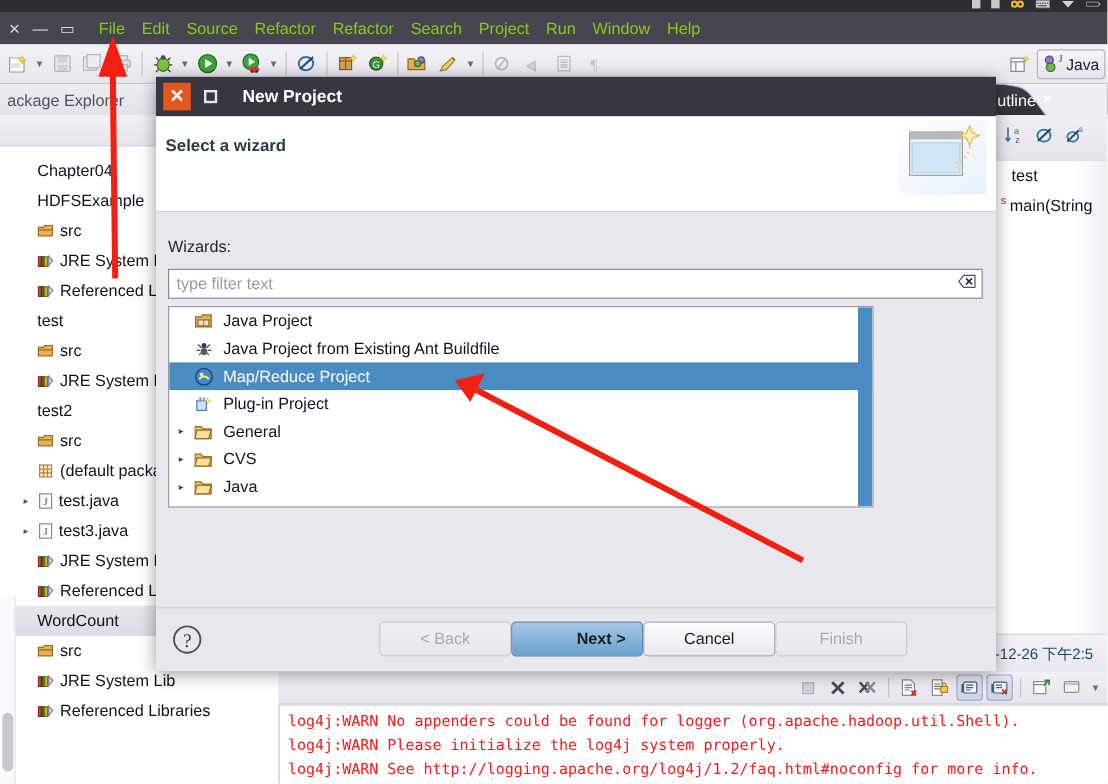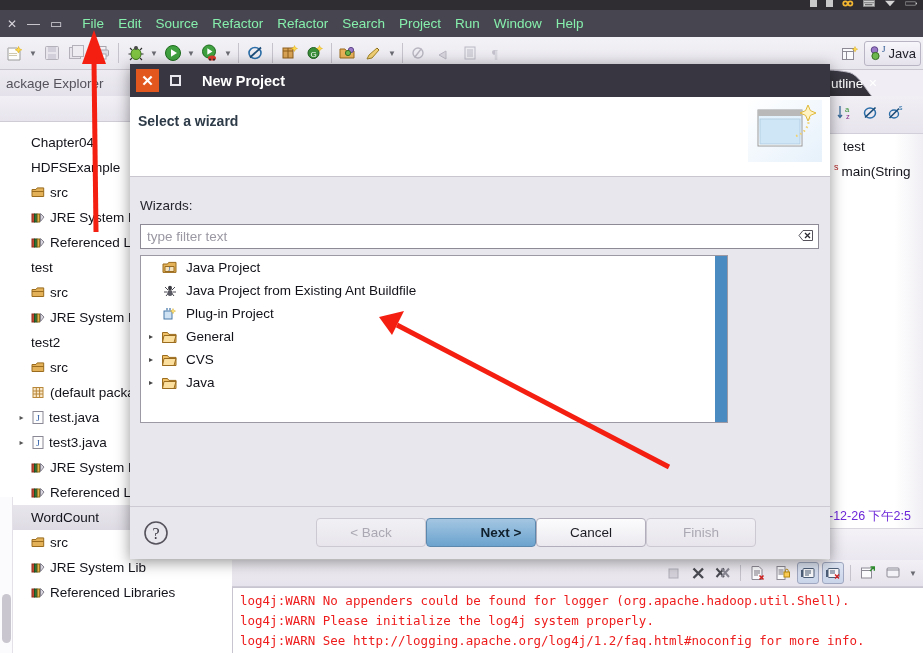--- a/index.html
+++ b/index.html
@@ -22,21 +22,21 @@
 
   
   .menubar {
     position: absolute; left: 0; top: 10px; width: 923px; height: 27px;
     background: #474550;
     display: flex; align-items: center; padding-left: 2px;
   }
   .win-ctl { color: #d8d5dc; font-size: 13px; padding: 0 5px; line-height: 1; }
   .win-ctl.x { font-size: 12px; }
   .menu-item {
-    color: #86efac; font-size: 13.5px; padding: 0 7px; white-space: nowrap;
+    color: #84cc16; font-size: 13.5px; padding: 0 7px; white-space: nowrap;
     line-height: 27px; height: 27px;
   }
   .menu-item.first { margin-left: 8px; }
 
   
   .toolbar {
     position: absolute; left: 0; top: 37px; width: 923px; height: 33px;
     background: linear-gradient(to bottom, #f3f2f6 0%, #e9e7ee 100%);
     border-bottom: 1px solid #c9c6cf;
     display: flex; align-items: center; padding-left: 2px;
@@ -156,21 +156,21 @@
     background: linear-gradient(to bottom,#dfe6f3,#c9d4e9); }
   .cn-sep { width: 1px; height: 16px; background: #c5c2cc; margin: 0 3px; }
   .console-body {
     position: absolute; left: 0; top: 27px; width: 691px; height: 66px;
     background: #ffffff; border: 1px solid #c8c5d0; border-right: none; border-bottom: none;
     padding: 3px 0 0 7px;
     font-family: "DejaVu Sans Mono", monospace; font-size: 12.5px; color: #ee1c1c;
     line-height: 20px; overflow: hidden; white-space: nowrap;
   }
   .console-time {
-    position: absolute; left: 829px; top: 508px; font-size: 12.5px; color: #6d28d9; white-space: nowrap;
+    position: absolute; left: 829px; top: 537px; font-size: 12.5px; color: #0c4a6e; white-space: nowrap;
   }
   .ct-bar {
     position: absolute; left: 829px; top: 528px; width: 94px; height: 32px;
     background: linear-gradient(to bottom,#f4f2f7,#eae7f0);
     border-top: 1px solid #d9d6e0;
   }
 
   
   .dialog {
     position: absolute; left: 130px; top: 64px; width: 700px; height: 495px;
@@ -818,20 +818,32 @@
               <span style="display: inline-flex; align-items: center;">
                 <svg width="16" height="16" viewBox="0 0 16 16">
                   <g stroke="#4a4a52" stroke-width="1" fill="none">
                     <path d="M3 4l3 3M13 4l-3 3M2 9h3M11 9h3M4 13l2.5-3M12 13L9.5 10"></path>
                   </g>
                   <ellipse cx="8" cy="5" rx="2" ry="2.2" fill="#3a3a42"></ellipse>
                   <ellipse cx="8" cy="10" rx="2.6" ry="3" fill="#5a5a64"></ellipse>
                 </svg>
               </span>
               <span style="margin-left: 3px;">Java Project from Existing Ant Buildfile</span>
+            </div>
+            <div class="wiz-row sel">
+              <span class="wiz-tw"></span>
+              <span style="display: inline-flex; align-items: center;">
+                <svg width="16" height="16" viewBox="0 0 16 16">
+                  <circle cx="8" cy="8" r="7" fill="#2f6fb0" stroke="#1b4372"></circle>
+                  <path d="M2 8a6 6 0 0112 0 6 6 0 01-12 0z" fill="#3f86cc"></path>
+                  <path d="M4 10c2-3 6-3 8 0" stroke="#ffe08a" stroke-width="1.6" fill="none"></path>
+                  <circle cx="6" cy="6" r="1.6" fill="#ffe08a"></circle>
+                </svg>
+              </span>
+              <span style="margin-left: 3px;">Map/Reduce Project</span>
             </div>
             <div class="wiz-row">
               <span class="wiz-tw"></span>
               <span style="display: inline-flex; align-items: center;">
                 <svg width="16" height="16" viewBox="0 0 16 16">
                   <rect x="2" y="5" width="8" height="8" fill="#cfe2f4" stroke="#4a7aa8"></rect>
                   <rect x="4" y="2" width="2" height="3" fill="#8aa9c8"></rect>
                   <rect x="7" y="2" width="2" height="3" fill="#8aa9c8"></rect>
                   <path d="M11 2.5l.8 1.8 1.8.8-1.8.8-.8 1.8-.8-1.8L8.4 5.1l1.8-.8z" fill="#ffe27a" stroke="#caa022" stroke-width="0.4"></path>
                 </svg>

